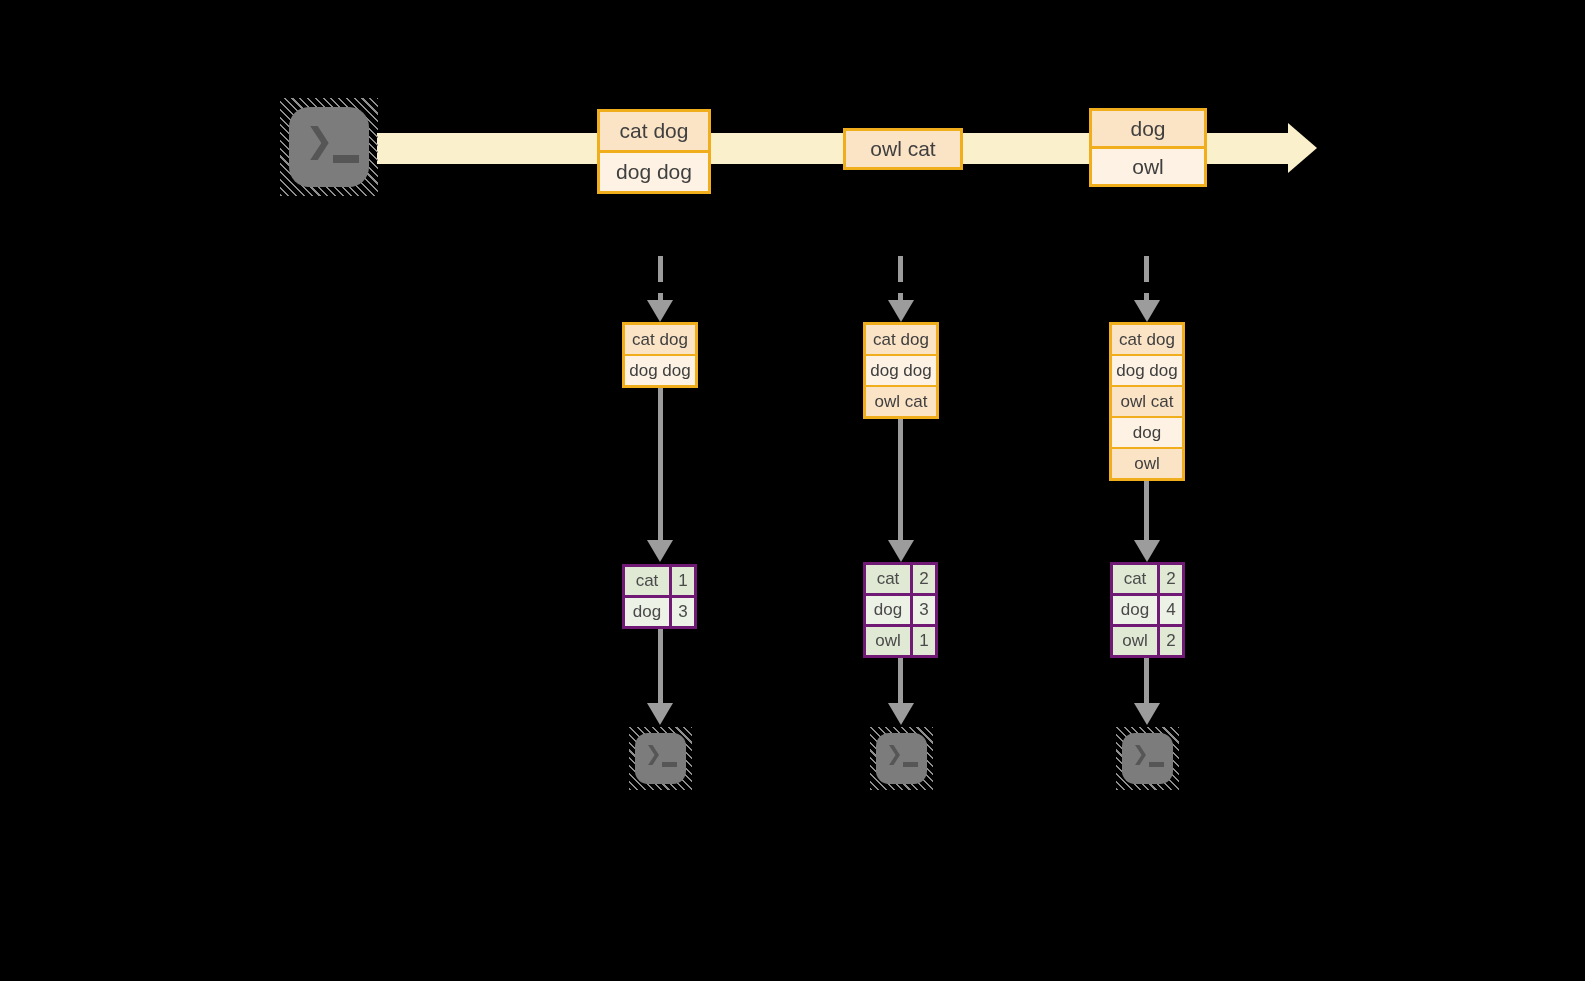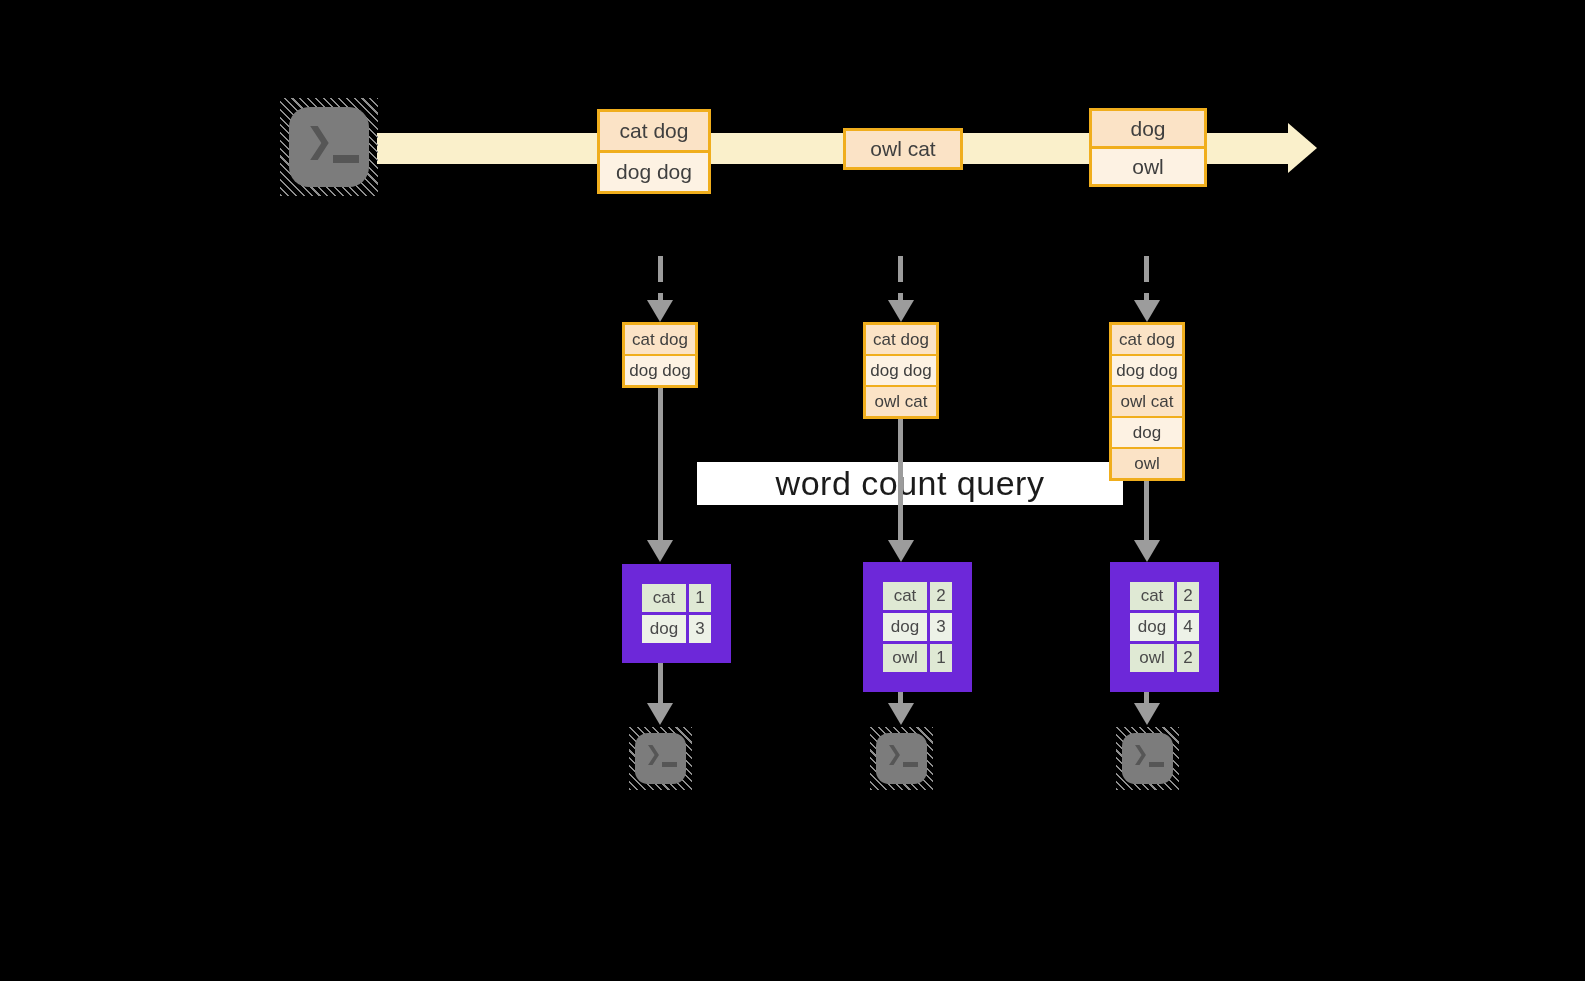--- a/index.html
+++ b/index.html
@@ -34,21 +34,21 @@
     font-size:21px;color:#3f3f3f;}
   .bbox .row + .row{margin-top:3px;}
   .fill-dark{background:#fbe3c6;}
   .fill-light{background:#fdf2e3;}
   
   .sbox{position:absolute;z-index:4;border:3px solid #f0ae1d;background:#f0ae1d;width:70px;}
   .sbox .row{height:29px;display:flex;align-items:center;justify-content:center;
     font-size:17px;color:#3f3f3f;}
   .sbox .row + .row{margin-top:2px;}
   
-  .gtable{position:absolute;z-index:4;background:#6d28d9;padding:20px;
+  .gtable{position:absolute;z-index:4;background:#701a75;padding:3px;
     display:grid;grid-template-columns:44px 22px;gap:3px;}
   .gcell{height:28px;display:flex;align-items:center;justify-content:center;
     font-size:17px;color:#4a4a4a;}
   .gdark{background:#dfe9d4;}
   .glight{background:#edf2e7;}
   
   .vline{position:absolute;width:5px;background:#9c9c9c;z-index:3;}
   .vdash{position:absolute;width:5px;z-index:3;
     background:repeating-linear-gradient(to bottom,#9c9c9c 0 26px,transparent 26px 37px);}
   .vhead{position:absolute;width:0;height:0;z-index:3;
@@ -103,23 +103,20 @@
     <div class="row fill-dark">owl cat</div>
   </div>
   <div class="sbox" style="left:1109px;top:322px;">
     <div class="row fill-dark">cat dog</div>
     <div class="row fill-light">dog dog</div>
     <div class="row fill-dark">owl cat</div>
     <div class="row fill-light">dog</div>
     <div class="row fill-dark">owl</div>
   </div>
 
-  <div class="qband">
-    <span>word count query</span>
-  </div>
 
   <div class="vline" style="left:658px;top:387px;height:155px;"></div>
   <div class="vhead" style="left:647px;top:540px;"></div>
   <div class="vline" style="left:898px;top:417px;height:125px;"></div>
   <div class="vhead" style="left:888px;top:540px;"></div>
   <div class="vline" style="left:1144px;top:479px;height:63px;"></div>
   <div class="vhead" style="left:1134px;top:540px;"></div>
 
   <div class="gtable" style="left:622px;top:564px;">
     <div class="gcell gdark">cat</div>

